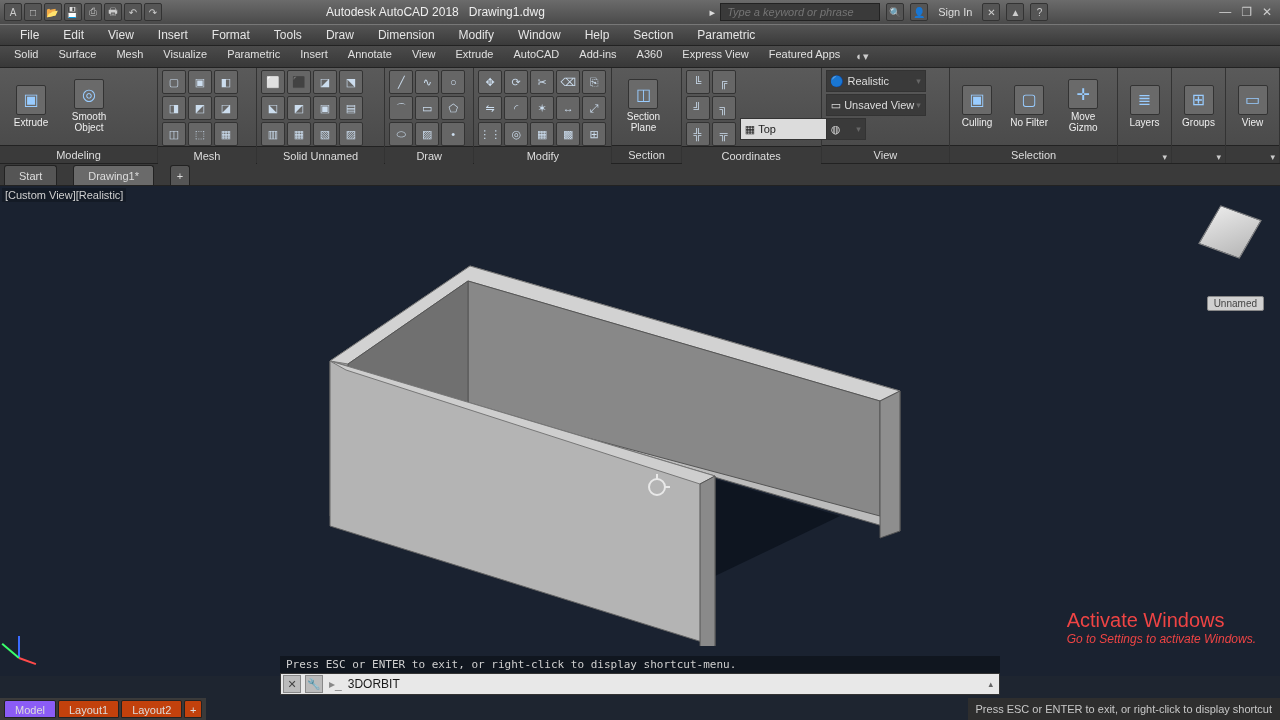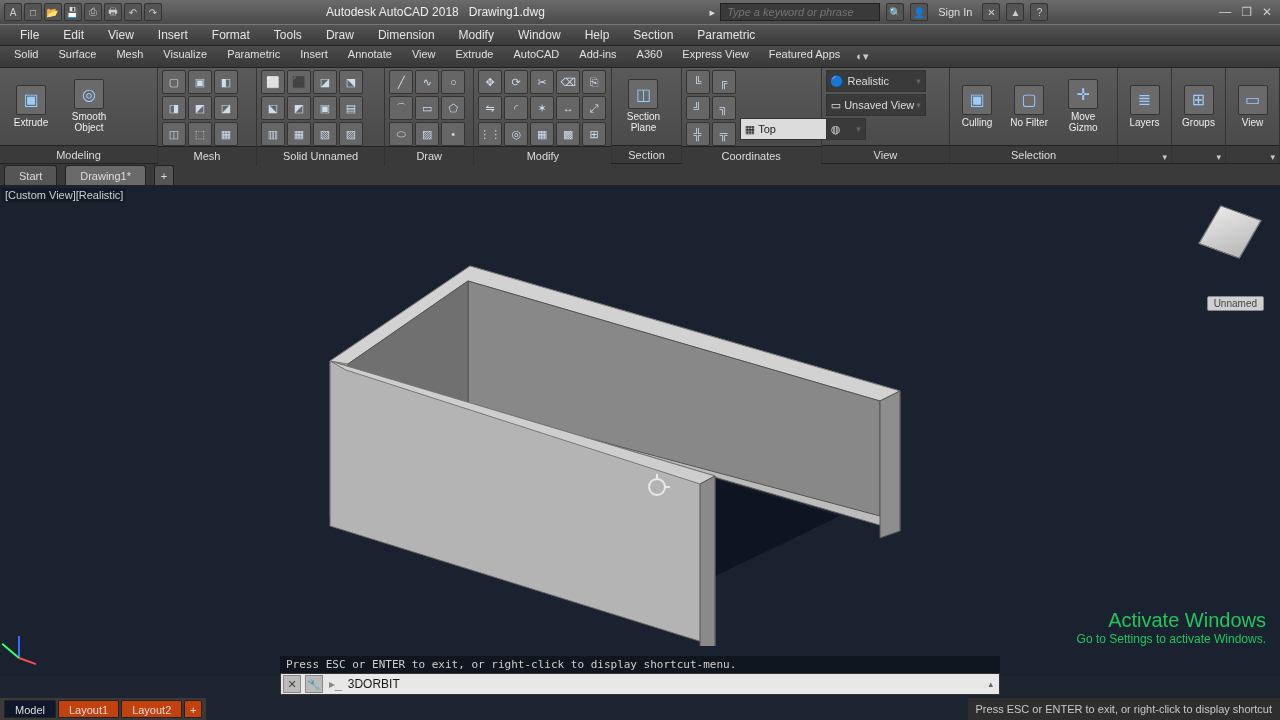--- a/index.html
+++ b/index.html
@@ -39,21 +39,21 @@
 .smgrid.sm3 { grid-template-columns:repeat(3,24px);}
 .smgrid.sm4 { grid-template-columns:repeat(4,24px);}
 .smgrid.sm2 { grid-template-columns:repeat(2,24px);}
 .sbtn { width:24px; height:24px; background:#666; border:1px solid #333; border-radius:2px;display:flex;align-items:center;justify-content:center;font-size:11px;color:#cde; }
 .combo { height:22px; background:#dcdcdc; border:1px solid #333; font-size:11px; display:flex; align-items:center; padding:0 4px; color:#222; min-width:100px; position:relative;}
 .combo.dark { background:#3a3a3a; color:#ddd;}
 .combo .cdd { margin-left:auto; font-size:9px; color:#666;}
 .vstack { display:flex; flex-direction:column; gap:2px;}
 
 
-.doctabs { height:22px; background:#3a3a3a; display:flex; align-items:flex-end; padding:0 4px; gap:8px; border-bottom:1px solid #222;}
+.doctabs { height:22px; background:#3a3a3a; display:flex; align-items:flex-end; padding:0 4px; gap:16px; border-bottom:1px solid #222;}
 .dtab { height:20px; padding:0 14px; background:#555; color:#ddd; font-size:11px; line-height:20px; border-radius:3px 3px 0 0; border:1px solid #222; border-bottom:none;}
 .dtab.plus { width:20px; padding:0; text-align:center;}
 
 
 .viewport { position:absolute; top:186px; left:0; right:0; bottom:44px; background:#1a2230; overflow:hidden;}
 .vplabel { position:absolute; top:2px; left:2px; color:#d0d0d0; font-size:11px; background:rgba(0,0,0,0.2); padding:1px 3px;}
 .model3d { position:absolute; top:30px; left:320px; width:600px; height:430px; }
 
 
 .viewcube { position:absolute; top:20px; right:20px; width:60px; height:60px; }
@@ -78,26 +78,26 @@
 .cmdhist { color:#cfcfcf; font-size:11px; font-family:monospace; padding:2px 6px; background:rgba(0,0,0,0.35);}
 .cmdline { height:22px; background:#e8e8e8; display:flex; align-items:center; font-size:12px; font-family:monospace; border:1px solid #333;}
 .cmdline .cbtn { width:18px; height:18px; background:#bbb; border:1px solid #888; margin:0 2px; display:flex;align-items:center;justify-content:center;font-size:11px;color:#444;}
 .cmdline .cprompt { color:#888; padding:0 4px;}
 .cmdline .ctext { color:#1a1a1a; padding:0 2px;}
 .cmdline .cdd { margin-left:auto; padding-right:6px; color:#666; font-size:9px;}
 
 
 .layouttabs { position:absolute; bottom:0; left:0; height:22px; background:#3a3a3a; display:flex; align-items:center; padding:0 4px; gap:2px;}
 .ltab { height:18px; padding:0 10px; background:#c2410c; color:#ddd; font-size:11px; line-height:18px; border:1px solid #222; border-radius:2px 2px 0 0;}
-.ltab.active { background:#0f172a;}
+.ltab.active { background:#8b5cf6;}
 .ltab.plus { width:18px; padding:0; text-align:center;}
 
-.activate { position:absolute; bottom:30px; right:14px; color:#22c55e; text-align:right;}
+.activate { position:absolute; bottom:30px; right:24px; color:#ef4444; text-align:left;}
 .activate .a1 { font-size:20px; font-weight:300;}
-.activate .a2 { font-size:12px;}
+.activate .a2 { font-size:12px;font-style:italic;}
 
 .statusright { position:absolute; bottom:0; right:0; height:22px; background:#2e2e2e; color:#c8c8c8; font-size:11px; line-height:22px; padding:0 8px;}
 </style>
 </head>
 <body>
 
 <div class="titlebar">
   <div class="qat">
     <div class="qbtn">A</div>
     <div class="qbtn">□</div>

